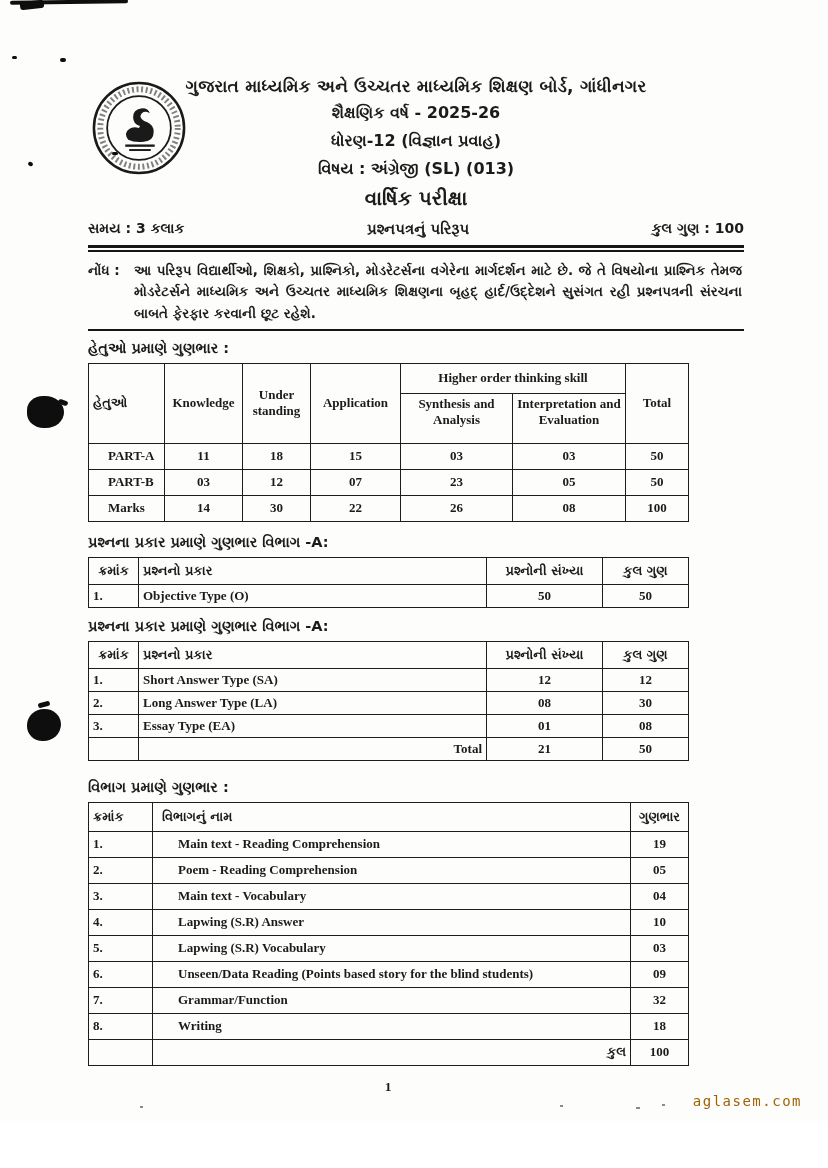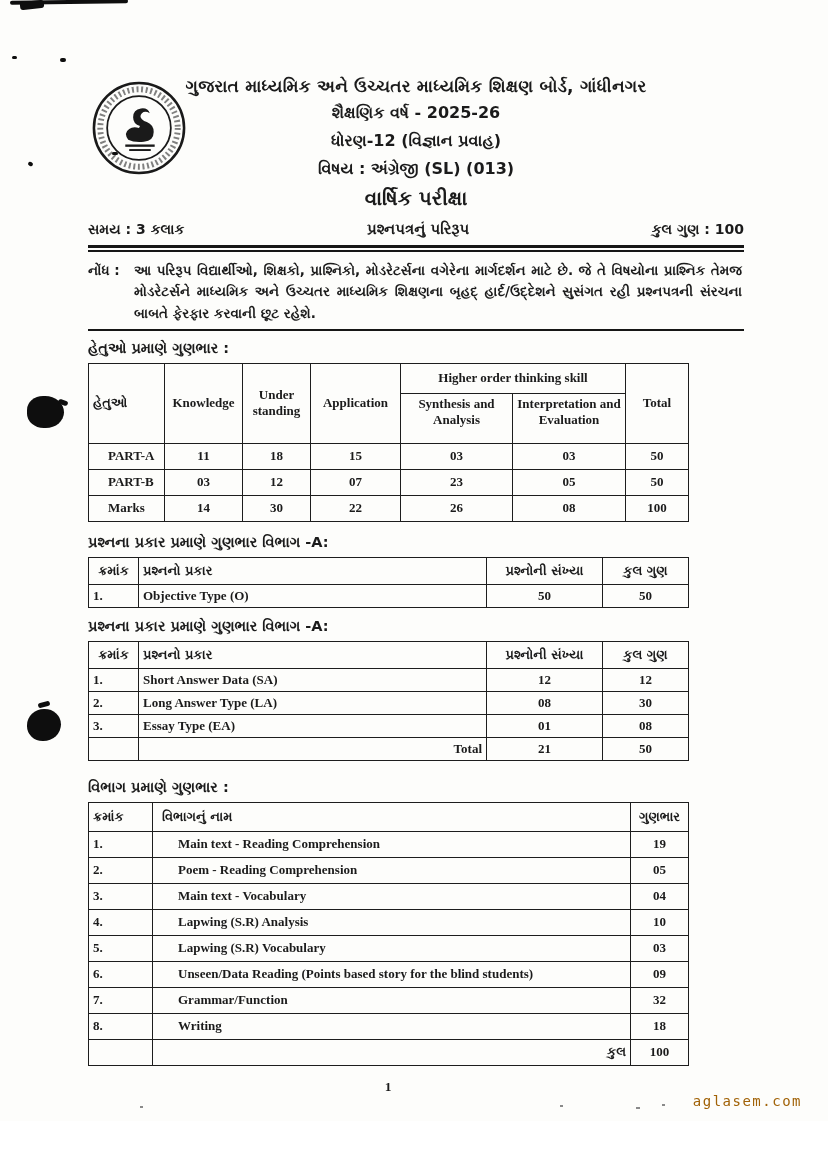--- a/index.html
+++ b/index.html
@@ -12,21 +12,21 @@
   .content { position:absolute; left:88px; top:0; width:656px; }
 
   
   .seal { position:absolute; left:2px; top:76px; width:98px; height:104px; }
   .hdr { padding-top:76px; text-align:center; }
   .hdr .l1 { font-size:17px; font-weight:bold; letter-spacing:.2px; margin-bottom:7px; }
   .hdr .l2 { font-size:16px; font-weight:bold; margin-bottom:9px; }
   .hdr .l3 { font-size:16px; font-weight:bold; margin-bottom:9px; }
   .hdr .l4 { font-size:16px; font-weight:bold; margin-bottom:8px; }
   .hdr .l5 { font-size:20px; font-weight:bold; margin-bottom:5px; }
-  .meta-row { display:flex; align-items:center; font-size:14px; font-weight:bold; margin-top:10px; }
+  .meta-row { display:flex; align-items:flex-start; font-size:14px; font-weight:bold; margin-top:10px; }
   .meta-row .mid { flex:1; text-align:center; font-size:15px; }
   .double-rule { margin-top:7px; height:7px; border-top:3px solid #161616; border-bottom:2px solid #161616; }
 
   
   .note { display:flex; margin-top:8px; font-size:13.5px; line-height:1.58; font-weight:bold; }
   .note .lbl { flex:0 0 46px; }
   .note .txt { flex:1; text-align:justify; padding-right:2px; }
   .single-rule { margin-top:5px; border-top:2.5px solid #161616; }
 
   
@@ -228,21 +228,21 @@
         </colgroup>
       <tbody>
           <tr>
         <th class="guj center">ક્રમાંક</th>
         <th class="guj left">પ્રશ્નનો પ્રકાર</th>
         <th class="guj center">પ્રશ્નોની સંખ્યા</th>
         <th class="guj center">કુલ ગુણ</th>
       </tr>
       <tr>
         <td class="eng left">1.</td>
-        <td class="eng left">Short Answer Data (SA)</td>
+        <td class="eng left">Short Answer Type (SA)</td>
         <td class="eng center">12</td>
         <td class="eng center">12</td>
       </tr>
       <tr>
         <td class="eng left">2.</td>
         <td class="eng left">Long Answer Type (LA)</td>
         <td class="eng center">08</td>
         <td class="eng center">30</td>
       </tr>
       <tr>
@@ -283,21 +283,21 @@
         <td class="eng name">Poem - Reading Comprehension</td>
         <td class="eng center">05</td>
       </tr>
       <tr>
         <td class="eng left">3.</td>
         <td class="eng name">Main text - Vocabulary</td>
         <td class="eng center">04</td>
       </tr>
       <tr>
         <td class="eng left">4.</td>
-        <td class="eng name">Lapwing (S.R) Analysis</td>
+        <td class="eng name">Lapwing (S.R) Answer</td>
         <td class="eng center">10</td>
       </tr>
       <tr>
         <td class="eng left">5.</td>
         <td class="eng name">Lapwing (S.R) Vocabulary</td>
         <td class="eng center">03</td>
       </tr>
       <tr>
         <td class="eng left">6.</td>
         <td class="eng name">Unseen/Data Reading (Points based story for the blind students)</td>

